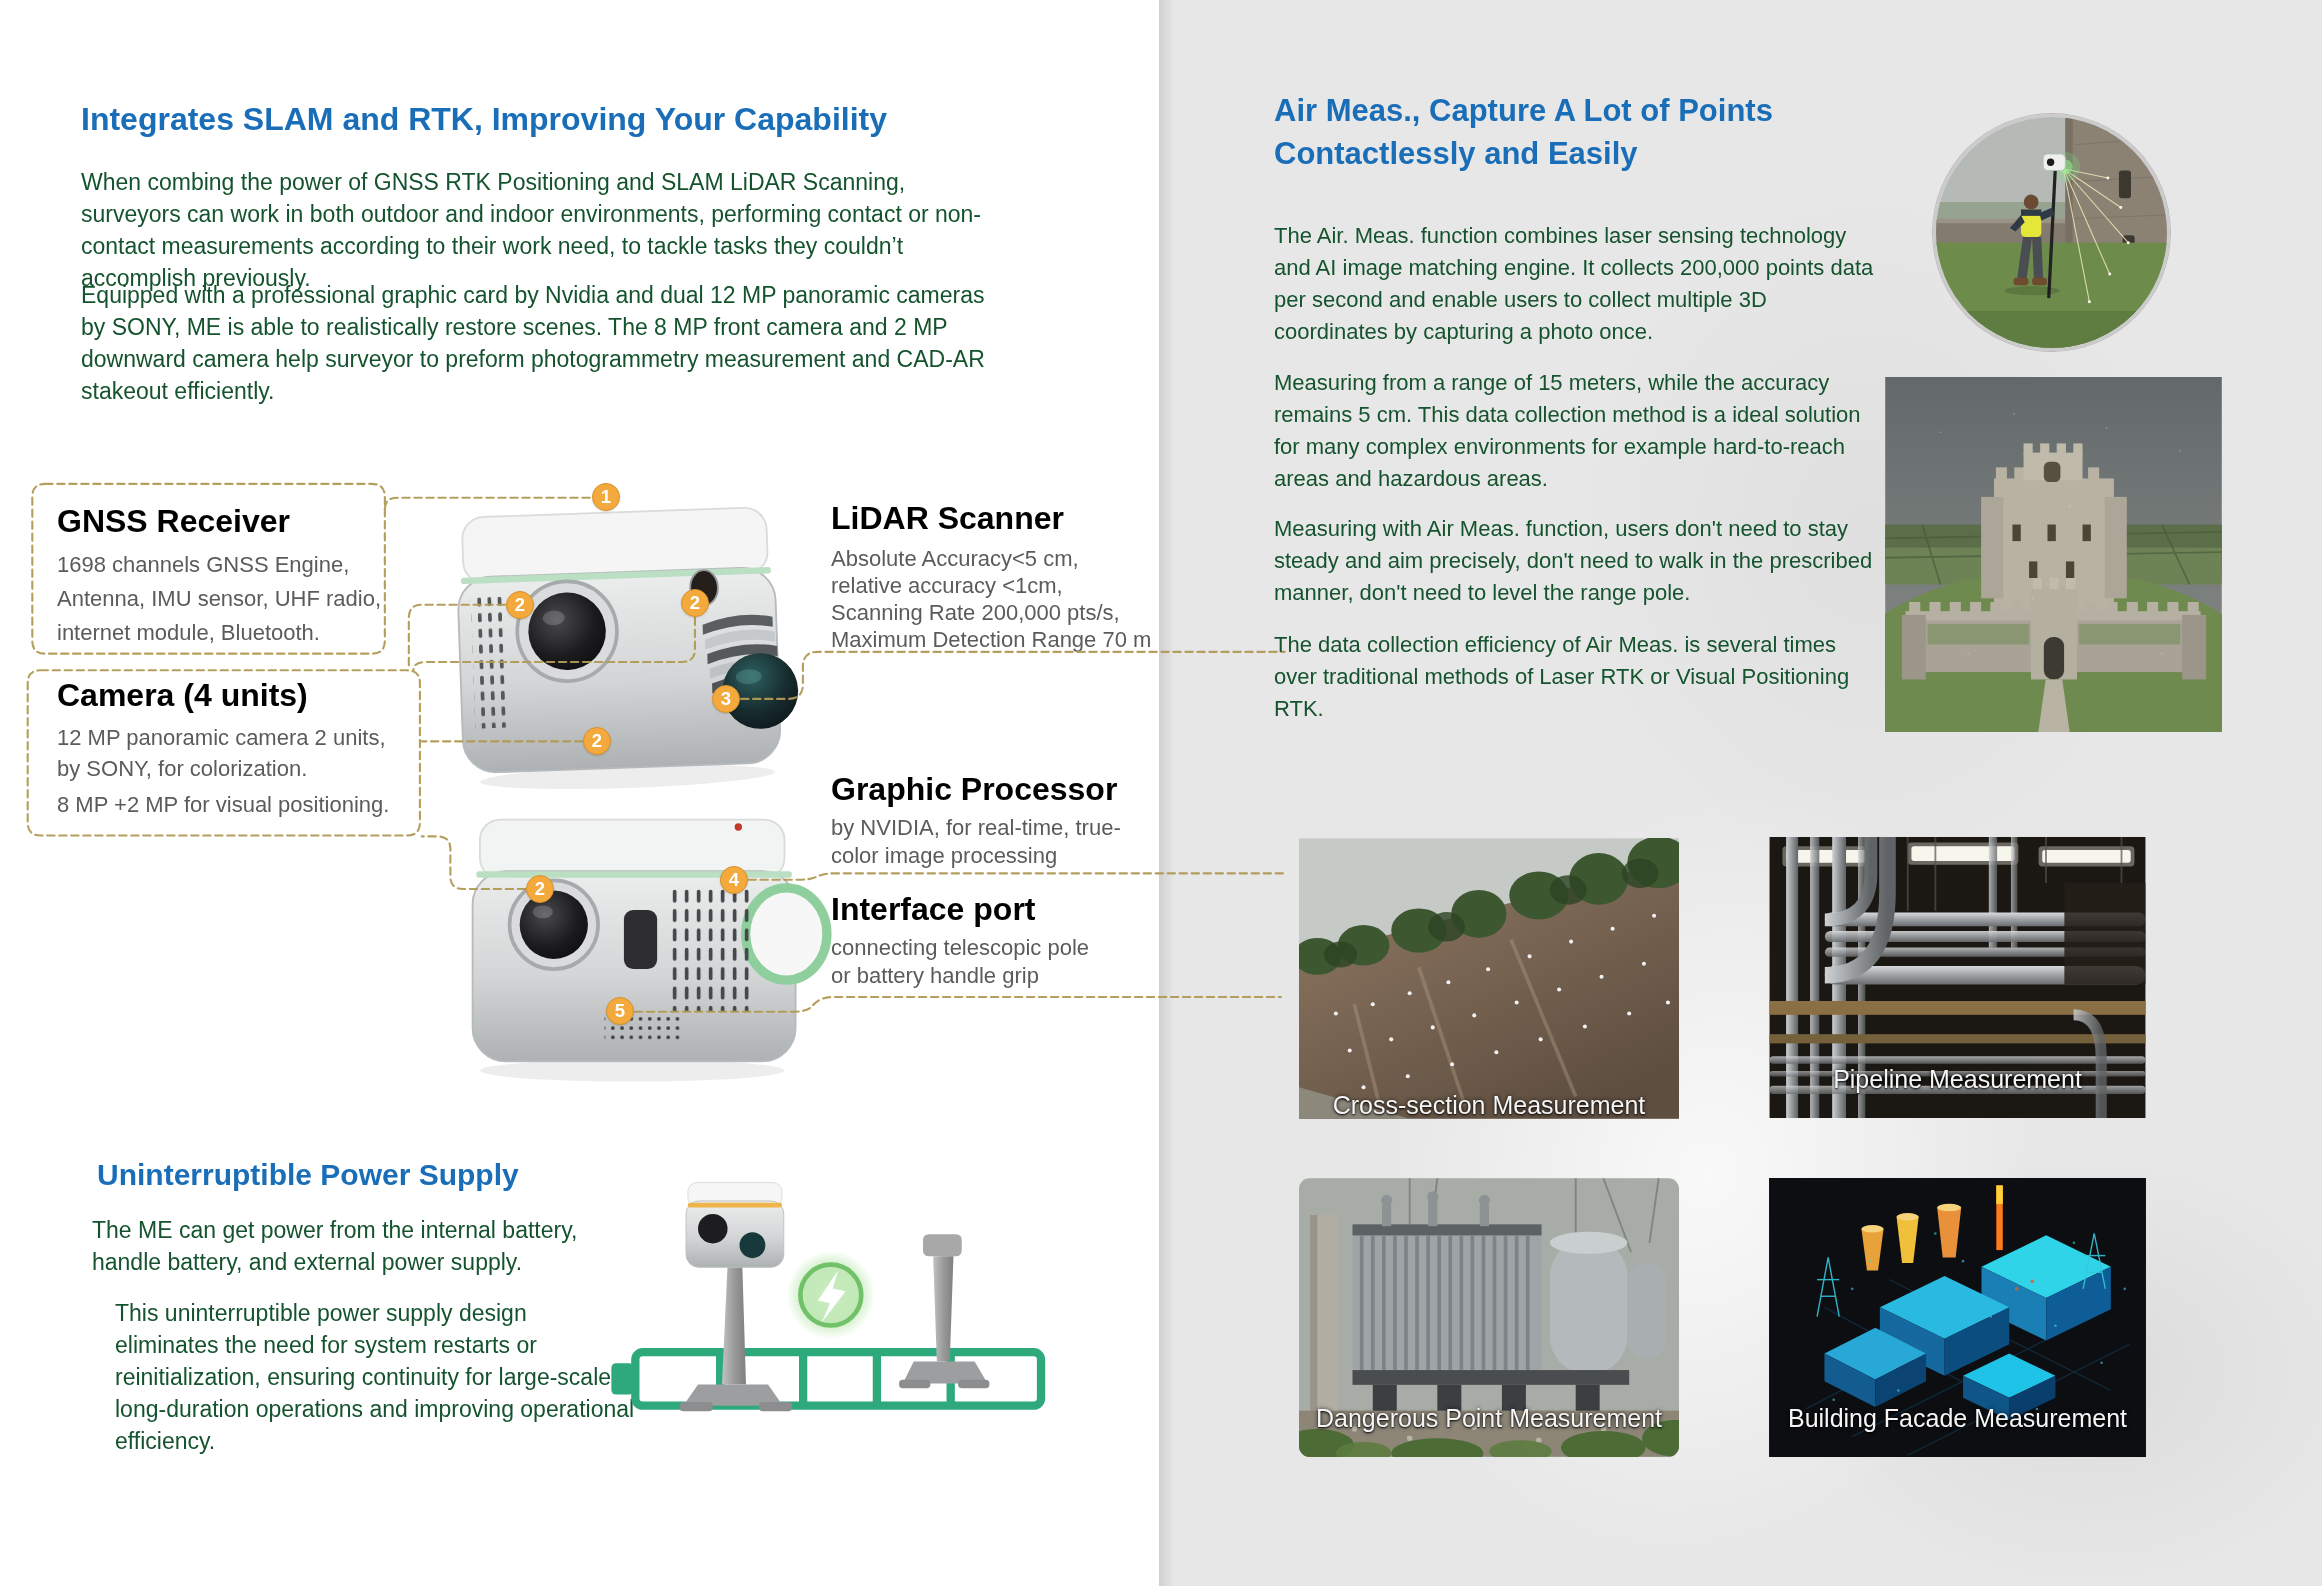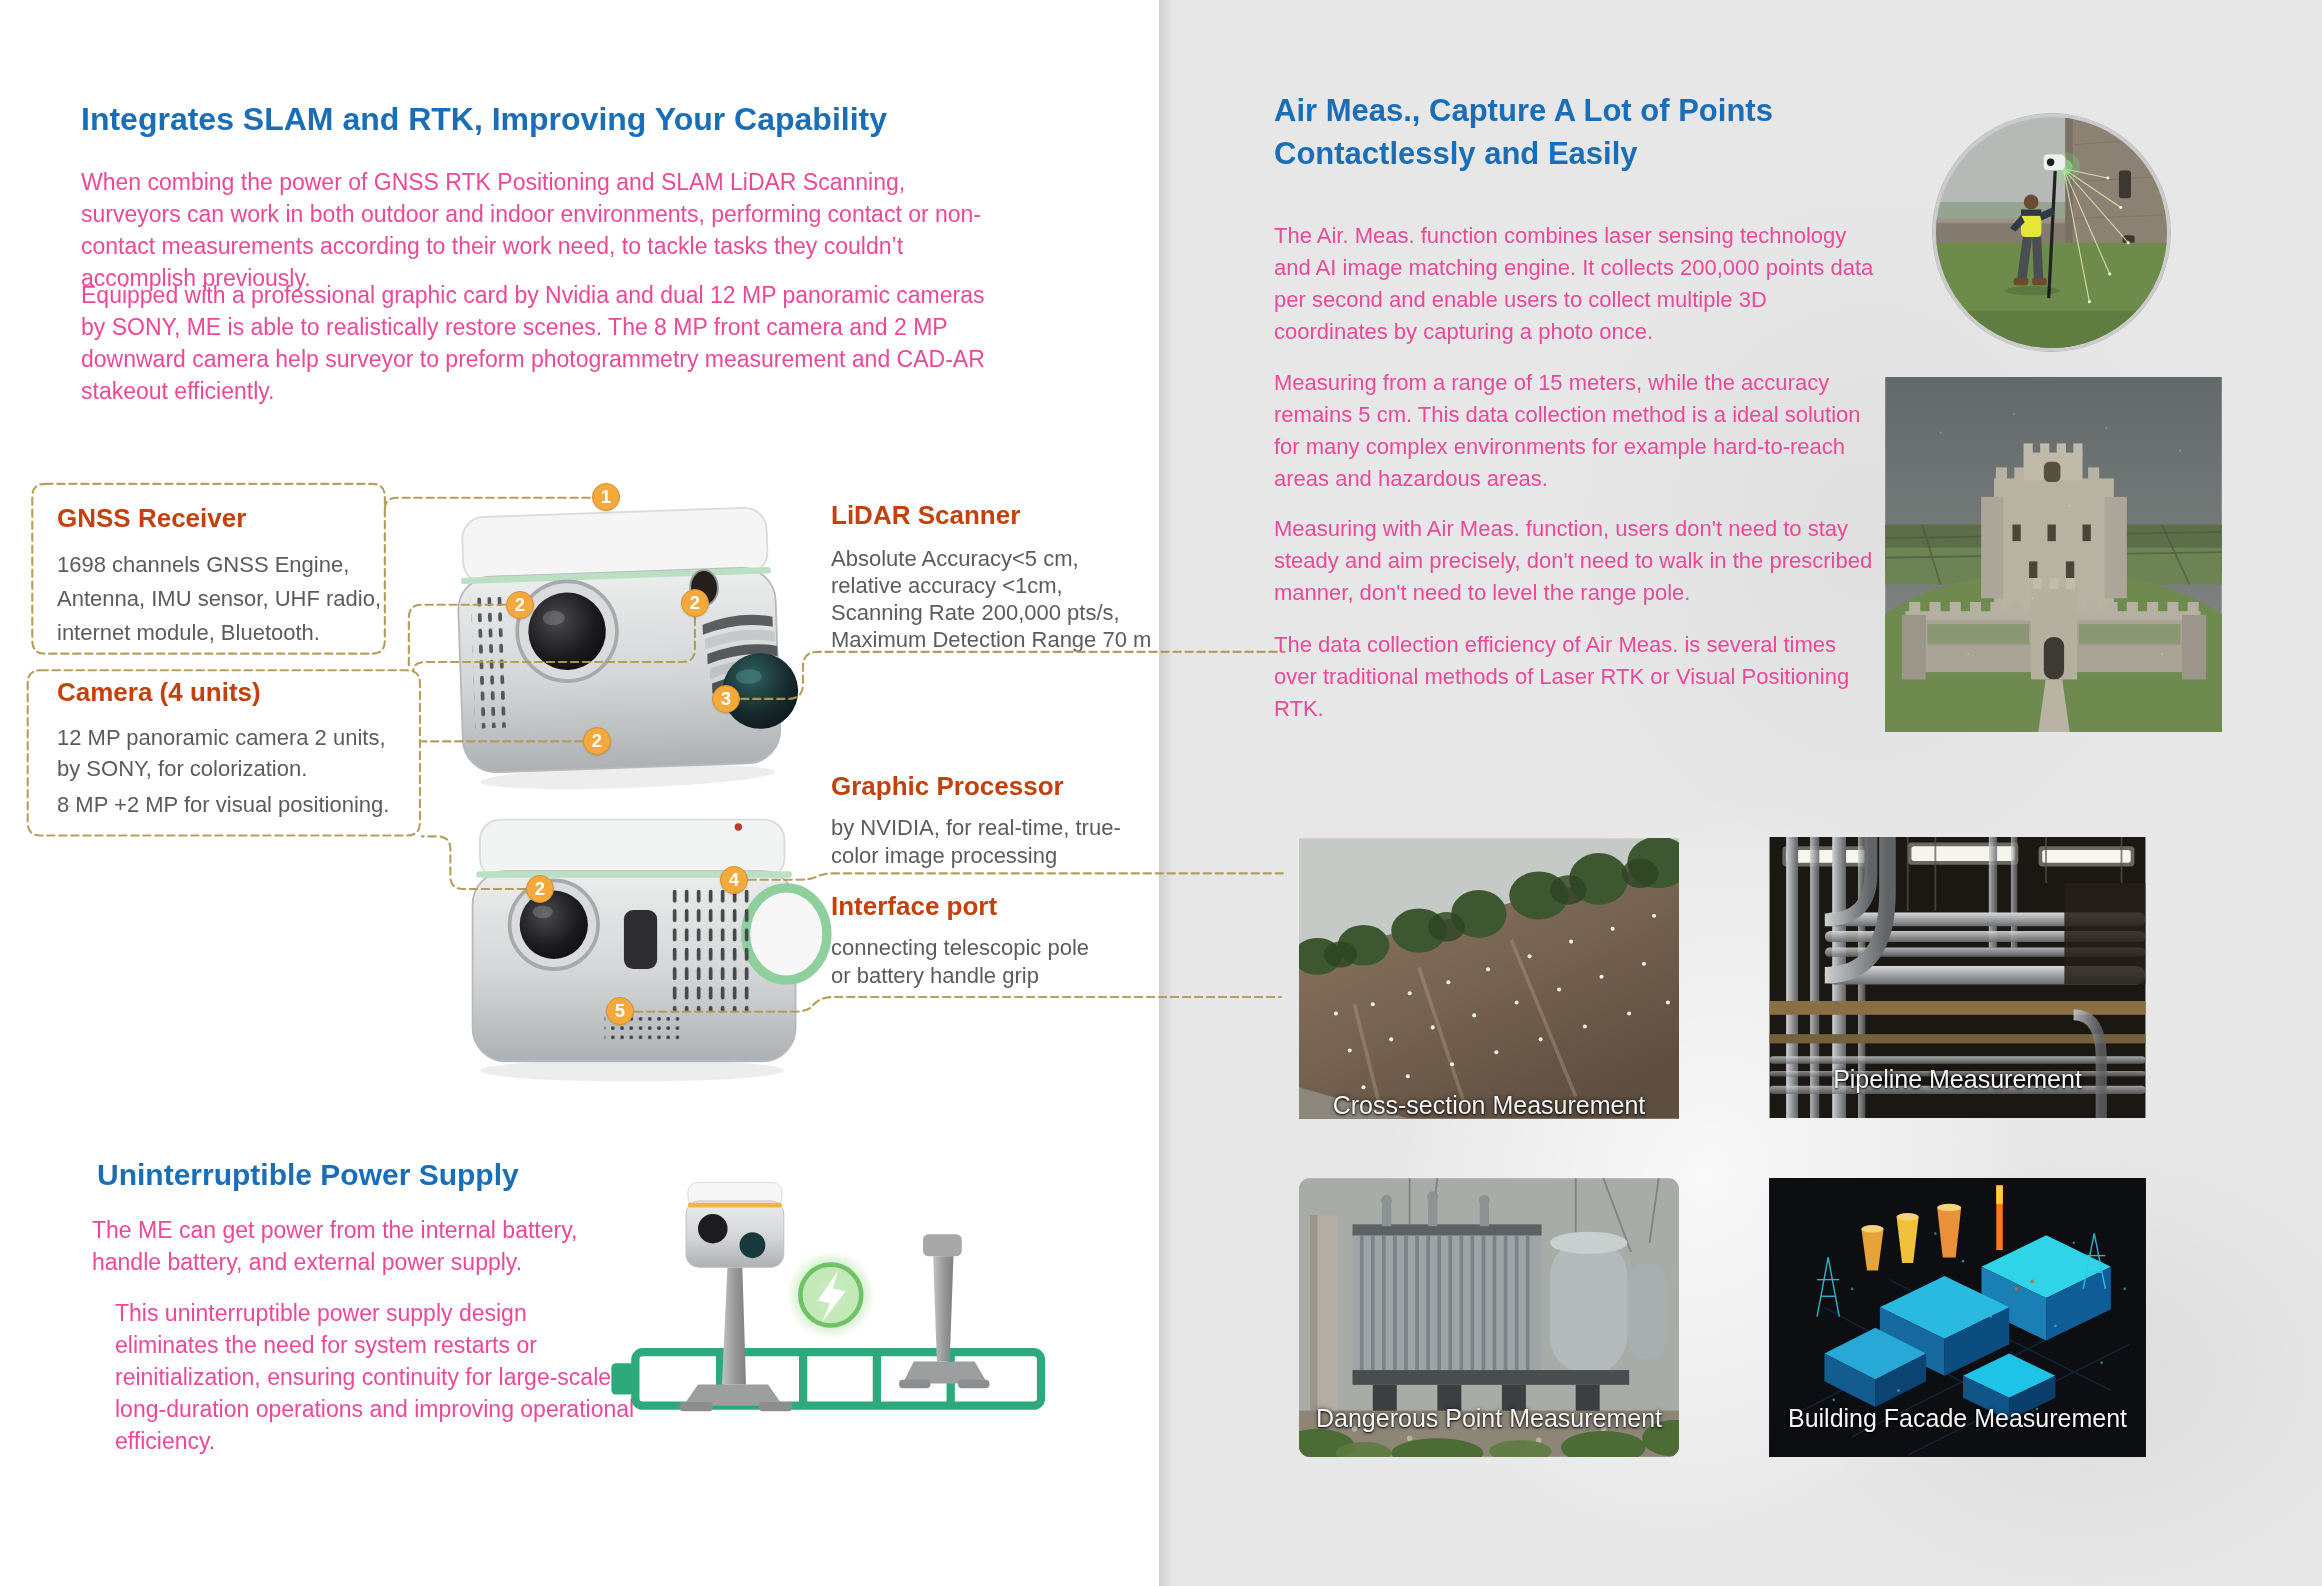--- a/index.html
+++ b/index.html
@@ -1,22 +1,22 @@
 <!DOCTYPE html>
 <html style="font-size:14.8px"><head>
 <meta charset="utf-8">
 <style>
   html,body{margin:0;padding:0;background:#ffffff;}
   .page{position:relative;width:2322px;height:1587px;overflow:hidden;background:#ffffff;
         font-family:"Liberation Sans", sans-serif;}
   .abs{position:absolute;}
   
   .h-blue{color:#1a6eb8;font-weight:bold;font-size:32px;line-height:42px;}
-  .body-txt{color:#ec4899;font-size:23px;line-height:32px;}
-  .callout-title{color:#c2410c;font-weight:bold;font-size:26px;white-space:nowrap;}
+  .body-txt{color:#14532d;font-size:23px;line-height:32px;}
+  .callout-title{color:#000000;font-weight:bold;font-size:32px;white-space:nowrap;}
   .callout-line{color:#5a5b5d;font-size:22px;white-space:nowrap;}
   
   .right-panel{left:1159px;top:0;width:1163px;height:1587px;background:#e7e7e7;}
   .seam{left:1159px;top:0;width:14.8px;height:1587px;
         background:linear-gradient(to right, rgba(0,0,0,0.10), rgba(0,0,0,0));}
   .ghost{pointer-events:none;}
   
   .badge{position:absolute;width:26px;height:26px;border-radius:50%;
          background:#f3a93c;border:1.8px solid #d9912b;color:#ffffff;
          font-weight:bold;font-size:18.5px;display:flex;align-items:center;justify-content:center;

